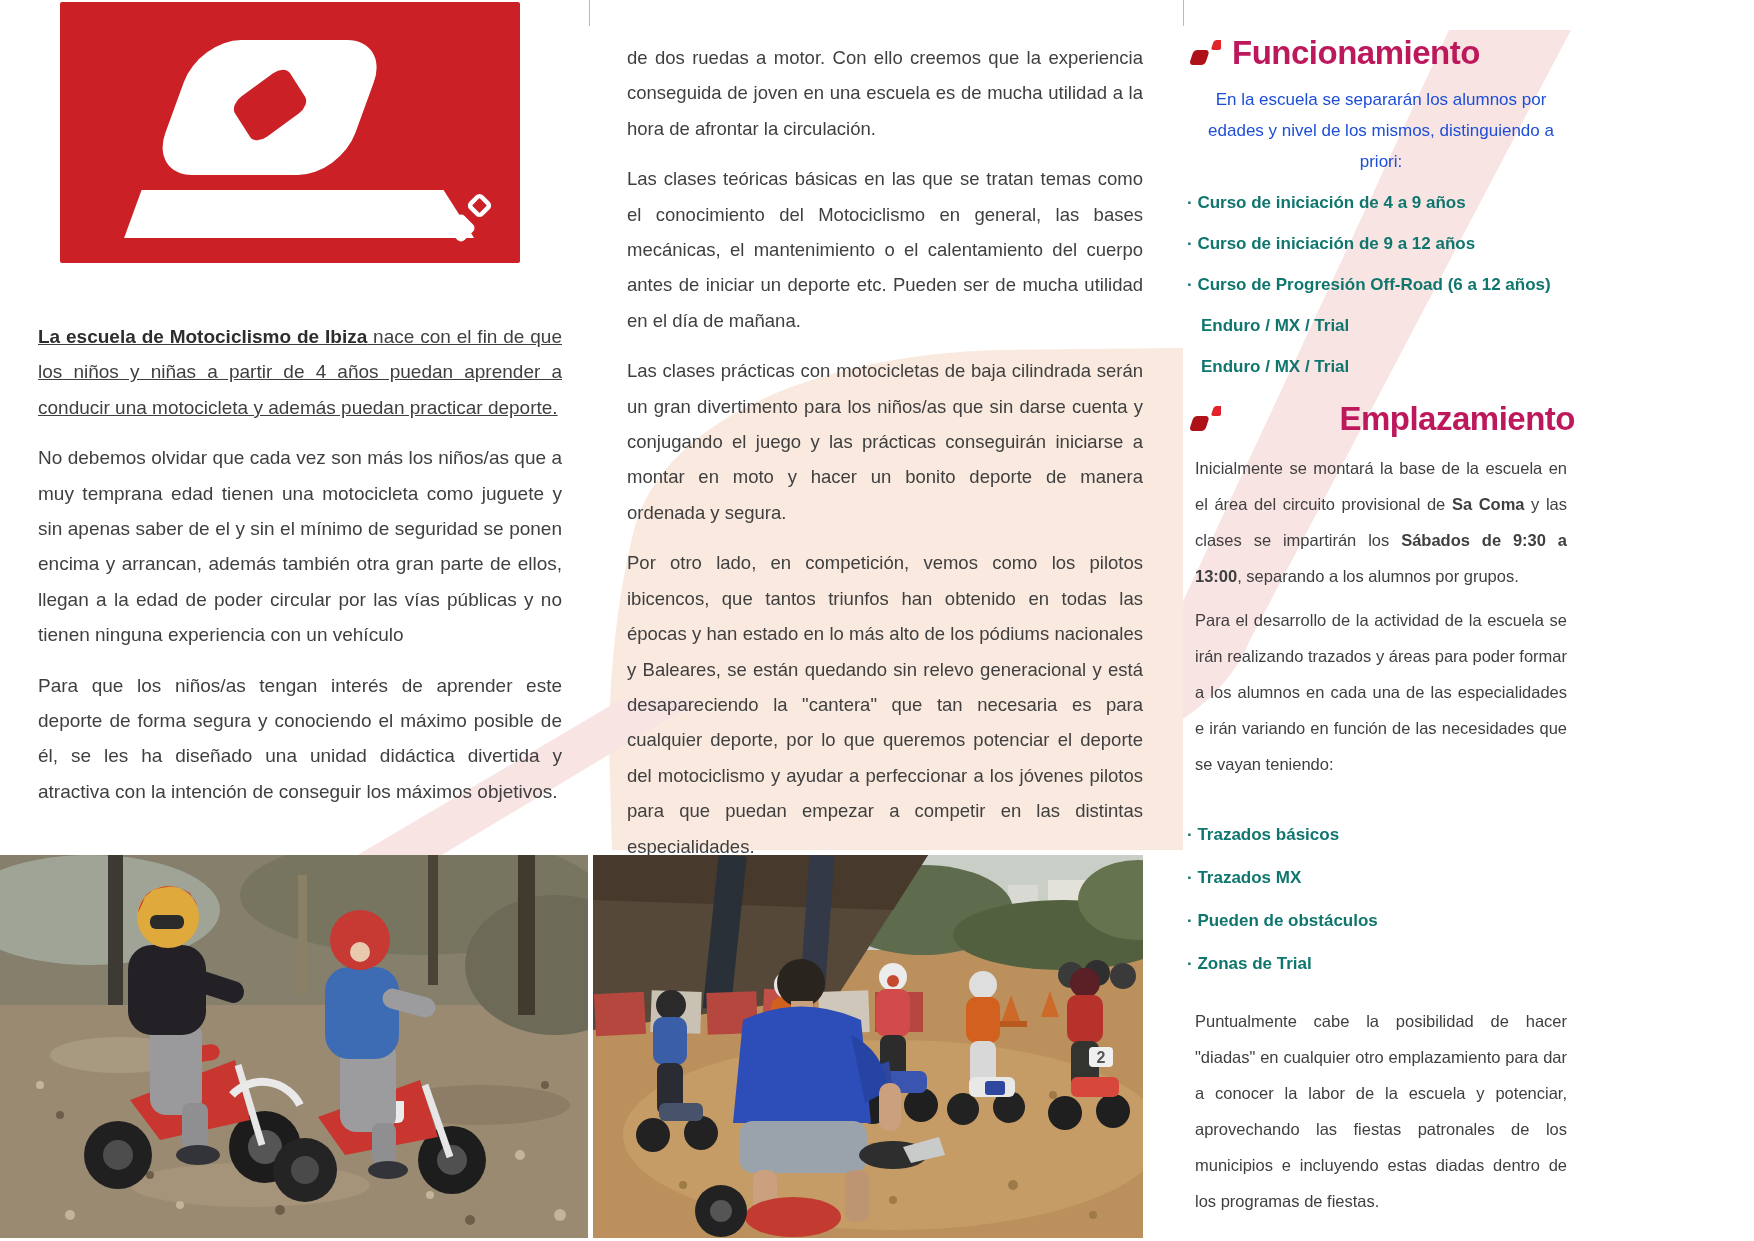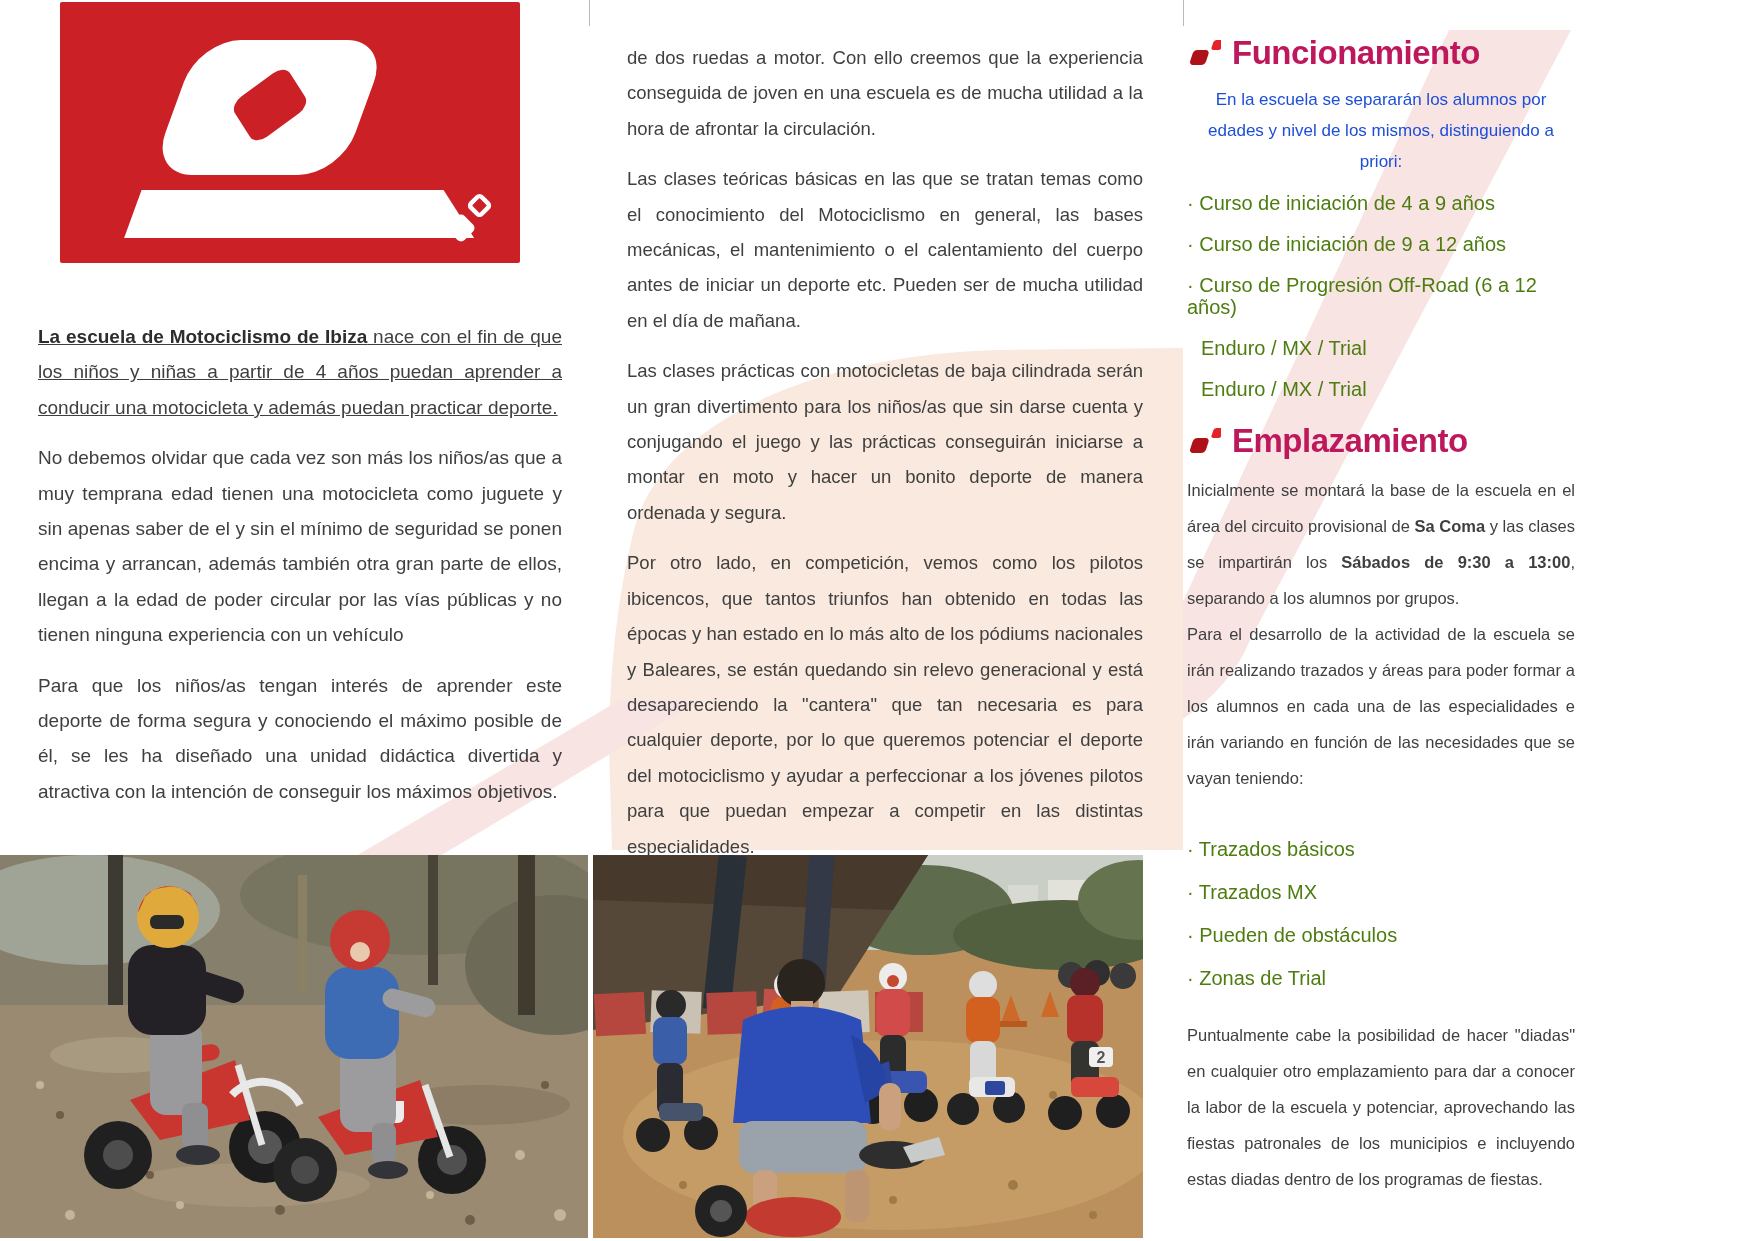--- a/index.html
+++ b/index.html
@@ -14,24 +14,24 @@
   .body{font-size:19px;line-height:35.4px;color:#3f3f3f;text-align:justify;margin:0 0 15px 0;}
   .body strong{color:#2d2d2d;}
   .col-mid{left:627px;top:40px;width:516px;}
   .col-mid .body{font-size:18.5px;}
   .col-right{left:1187px;top:34px;width:388px;}
   .sec{display:flex;align-items:center;gap:11px;font-size:33px;font-weight:bold;color:#be185d;
        margin:0 0 12px 0;letter-spacing:-0.5px;}
   .sec .mark{flex:0 0 auto;}
   .r-intro{font-size:17px;line-height:31px;color:#1d4ed8;margin:0 0 15px 0;text-align:center;}
   .blist{margin:0;}
-  .bitem{font-size:20px;font-weight:normal;color:#4d7c0f;line-height:22px;margin:0 0 19px 0;}
+  .bitem{font-size:17px;font-weight:bold;color:#0f766e;line-height:22px;margin:0 0 19px 0;}
   .bitem.sub{padding-left:14px;}
-  .sec.emp{margin-top:22px;}
-  .r-body{font-size:16.5px;line-height:36px;color:#3f3f3f;text-align:justify;margin:0;}
+  .sec.emp{margin-top:22px;justify-content:space-between;}
+  .r-body{font-size:16.5px;line-height:36px;color:#3f3f3f;text-align:justify;margin:8px;}
   .blist2{margin:42px 0 0 0;}
   .blist2 .bitem{margin-bottom:21px;}
   .r-body.last{margin-top:28px;}
   .photo{position:absolute;top:855px;height:383px;z-index:3;display:block;}
   .photo-left{left:0;width:588px;}
   .photo-right{left:593px;width:550px;}
 </style>
 </head>
 <body>
 

